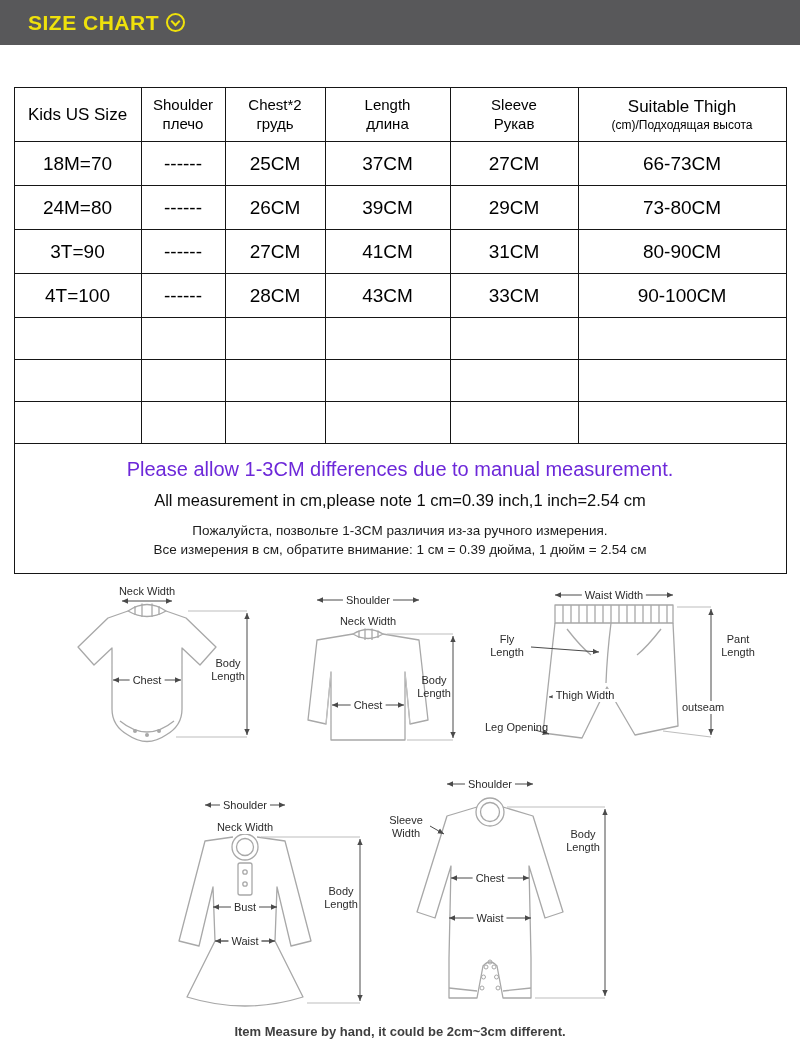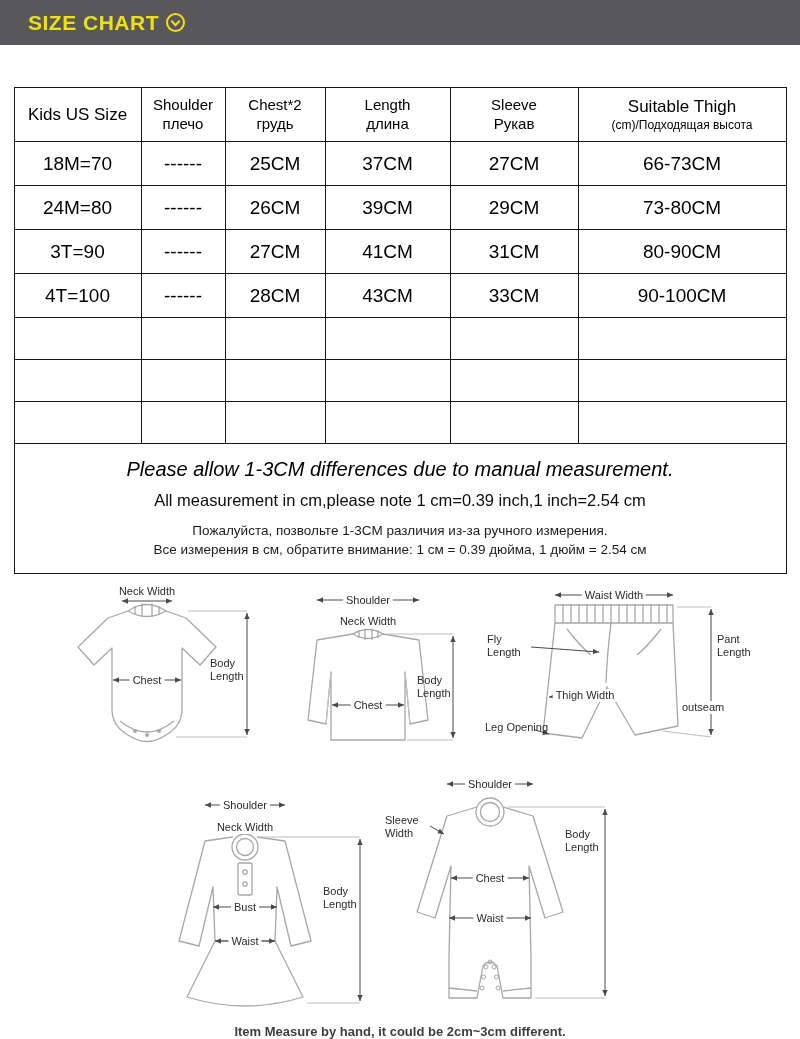--- a/index.html
+++ b/index.html
@@ -20,33 +20,33 @@
   table.size th, table.size td { border:1px solid #161616; text-align:center; vertical-align:middle; padding:0; }
   table.size thead th { height:53px; font-weight:normal; }
   .h-en { font-size:15px; line-height:1.25; }
   .h-en.big { font-size:17px; }
   .h-ru { font-size:15px; line-height:1.25; }
   .h-ru.small { font-size:12px; }
   table.size tbody td { height:43px; font-size:19px; }
   table.size tr.empty td { height:41px; }
   table.size td.notes { height:auto; padding:14px 6px 16px; }
   .notes p { margin:0; text-align:center; }
-  .n1 { font-size:20px; margin-bottom:10px !important; color:#000000;font-style:italic; }
+  .n1 { font-size:20px; margin-bottom:10px !important; color:#6d28d9; }
   .n2 { font-size:16.5px; margin-bottom:13px !important; color:#0d0d0d; }
   .n3 { font-size:13.5px; margin-bottom:4px !important; color:#1c1c1c; }
   .n4 { font-size:13.5px; color:#1c1c1c; }
 
   
   .diagrams { position:relative; width:664px; height:438px; margin-top:6px; }
   .diagram { position:absolute; }
   .diagram svg { position:absolute; left:0; top:0; }
   .dlabel { position:absolute; font-size:11px; color:#2b2b2b; white-space:nowrap; line-height:1.2; }
   .dlabel.ctr { transform:translateX(-50%); }
   .dlabel.onbar { background:#fff; padding:0 3px; }
-  .dlabel.two { white-space:normal; text-align:left; }
+  .dlabel.two { white-space:normal; text-align:center; }
 
   .bottom-note { text-align:center; font-size:13px; font-weight:bold; color:#3f3f3f; margin-top:6px; }
 </style>
 </head>
 <body>
 
 <svg width="0" height="0" style="position:absolute" aria-hidden="true">
   <defs>
     <marker id="arw" viewBox="0 0 10 10" refX="9" refY="5" markerWidth="7" markerHeight="7" orient="auto-start-reverse">
       <path d="M0,1 L9,5 L0,9 z" fill="#4a4a4a"></path>

